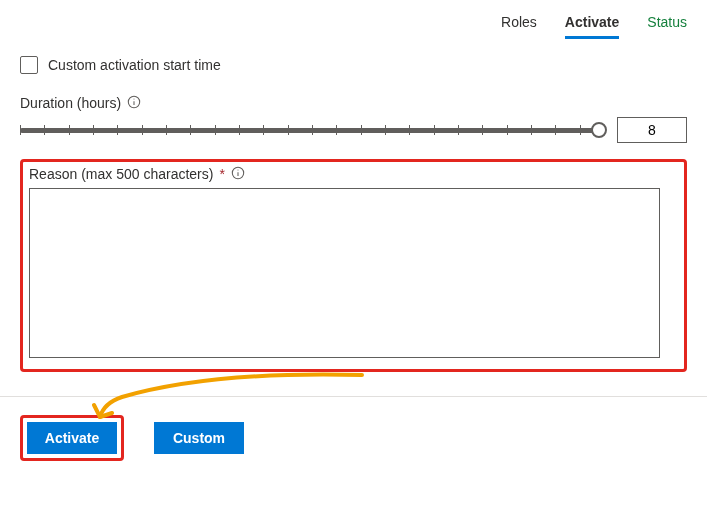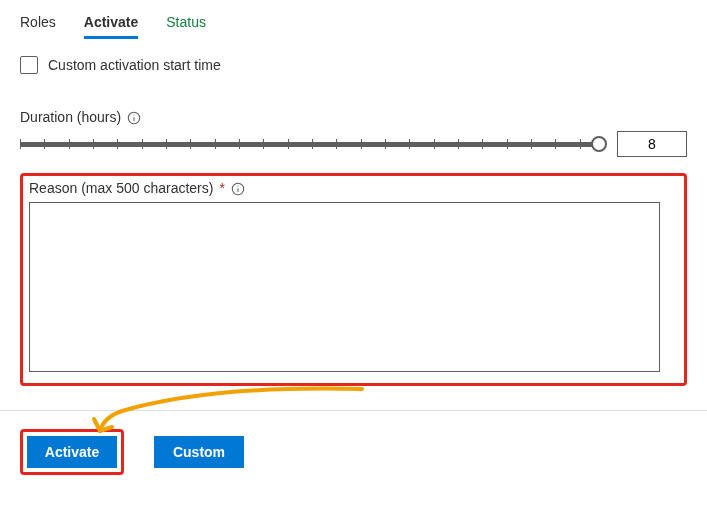--- a/index.html
+++ b/index.html
@@ -12,20 +12,21 @@
     background: #fff;
     width: 707px;
   }
   .panel { padding: 8px 20px 20px 20px; }
   .tabs {
     display: flex;
     gap: 28px;
     border-bottom: 0;
     margin-bottom: 18px;
     padding-left: 0;
+    justify-content: flex-end;
   }
   .tab {
     padding: 6px 0 8px 0;
     cursor: pointer;
     color: #323130;
     position: relative;
   }
   .tab.active {
     font-weight: 600;
     color: #323130;
@@ -36,32 +37,32 @@
     left: 0; right: 0; bottom: -1px;
     height: 3px;
     background: #0078d4;
   }
   .tab.disabled { color: #15803d; }
   .row { margin-bottom: 16px; }
   .checkbox-row {
     display: flex;
     align-items: center;
     gap: 10px;
-    margin-bottom: 35px;
+    margin-bottom: 21px;
   }
   .checkbox {
     width: 18px; height: 18px;
     border: 1px solid #605e5c;
     border-radius: 2px;
     background: #fff;
     cursor: pointer;
   }
   .field-label {
     display: flex;
-    align-items: flex-end;
+    align-items: flex-start;
     gap: 6px;
     margin-bottom: 6px;
     color: #323130;
   }
   .info-icon {
     width: 14px; height: 14px;
     display: inline-flex;
     color: #605e5c;
   }
   .info-icon svg { width: 14px; height: 14px; }

